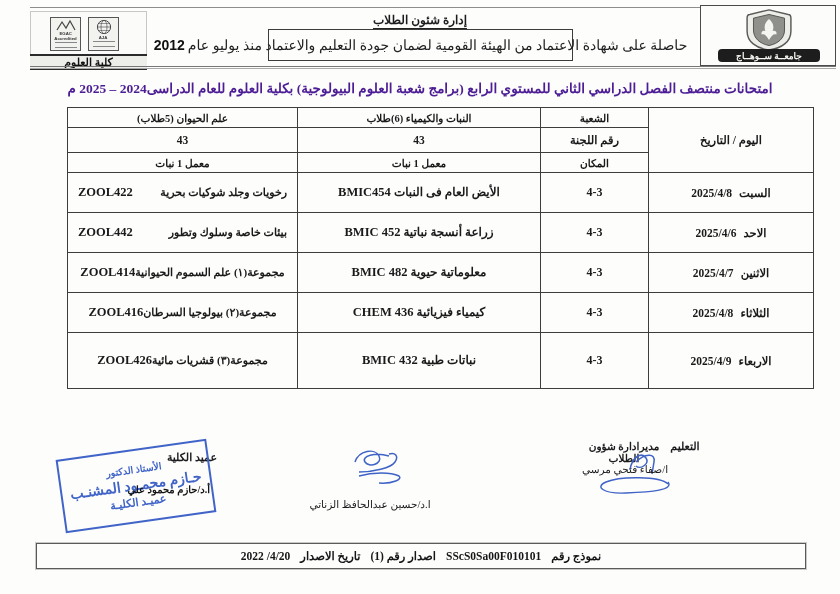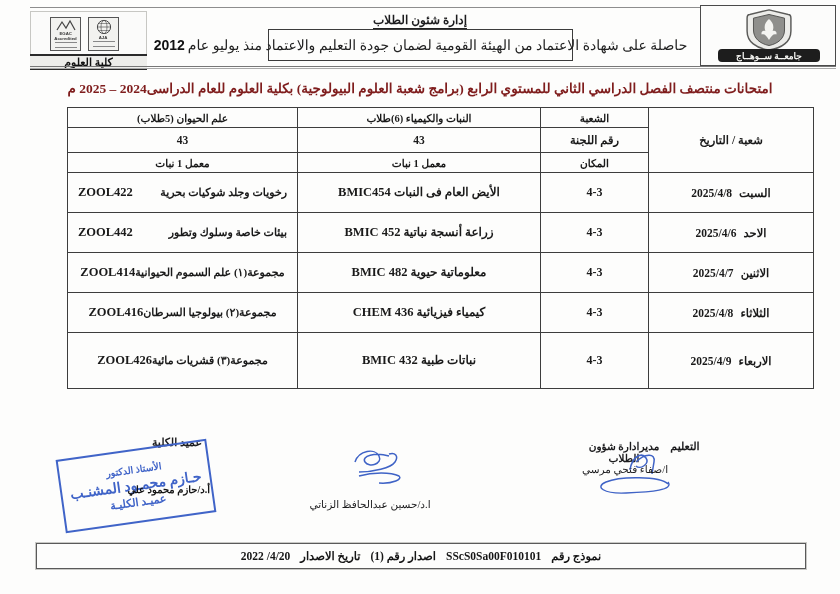--- a/index.html
+++ b/index.html
@@ -26,21 +26,21 @@
   .dept-title span { border-bottom:1.2px solid #222; padding-bottom:1px; }
   .accred-box { position:absolute; left:268px; top:29px; width:305px; height:32px; border:1.4px solid #3c3c3c; display:flex; direction:rtl; align-items:center; justify-content:center; gap:3px; padding:0 4px; }
   .accred-text { font-size:14px; color:#222; white-space:nowrap; }
   .accred-year { font-family:"Liberation Sans","DejaVu Sans",sans-serif; font-size:14px; font-weight:bold; color:#111; }
 
   .univ-box { position:absolute; left:700px; top:5px; width:136px; height:61px; border:1.8px solid #4a4a4a; background:#fcfcfb; }
   .univ-emblem { position:absolute; left:40px; top:3px; }
   .univ-label { position:absolute; left:17px; bottom:3px; width:102px; height:13px; background:#1d1d1d; border-radius:4px; color:#f5f5f2; font-size:9px; font-weight:bold; display:flex; align-items:center; justify-content:center; direction:rtl; letter-spacing:1px; }
 
   
-  .doc-title { position:absolute; left:50px; top:80px; width:740px; direction:rtl; text-align:center; font-size:13.5px; font-weight:bold; color:#7f1d1d; }
+  .doc-title { position:absolute; left:50px; top:80px; width:740px; direction:rtl; text-align:center; font-size:13.5px; font-weight:bold; color:#4c1d95; }
 
   
   table.sched { position:absolute; left:67px; top:107px; width:746px; border-collapse:collapse; table-layout:fixed; direction:rtl; }
   table.sched td, table.sched th { border:1.8px solid #3d3d3d; text-align:center; vertical-align:middle; font-weight:bold; color:#1a1a1a; padding:1px 4px; }
   col.c-day {width:165px;} col.c-lab {width:108px;} col.c-bot {width:243px;} col.c-zoo {width:230px;}
   .h1 td { height:20px; font-size:10.5px; }
   .h2 td { height:25px; font-size:11.5px; }
   .h3 td { height:20px; font-size:10.5px; }
   td.daydate-head { font-size:11.5px; }
   tbody td { font-size:12px; }
@@ -55,21 +55,21 @@
 
   
   .sig-blue { color:#3f63c6; }
   .spec-label { position:absolute; left:660px; top:440px; width:50px; text-align:center; font-size:11px; font-weight:bold; direction:rtl; }
   .dir-title { position:absolute; left:578px; top:440px; width:92px; font-size:10.5px; font-weight:bold; direction:rtl; text-align:center; }
   .dir-sig { position:absolute; left:590px; top:448px; }
   .dir-name { position:absolute; left:575px; top:463px; width:100px; text-align:center; font-size:10.5px; direction:rtl; }
   .vd-title { position:absolute; left:288px; top:438px; width:175px; font-size:11px; font-weight:bold; direction:rtl; text-align:center; }
   .vd-sig { position:absolute; left:345px; top:446px; }
   .vd-name { position:absolute; left:290px; top:478px; width:160px; text-align:center; font-size:10.5px; direction:rtl;margin-top:20px; }
-  .dean-label { position:absolute; left:137px; top:436px; width:80px; text-align:center; font-size:11px; font-weight:bold; direction:rtl; z-index:1; }
+  .dean-label { position:absolute; left:137px; top:451px; width:80px; text-align:right; font-size:11px; font-weight:bold; direction:rtl; z-index:1; }
   .dean-stamp { position:absolute; left:60px; top:449px; width:152px; height:74px; border:2.4px solid #4064c8; transform:rotate(-8deg); z-index:2; display:flex; flex-direction:column; align-items:center; justify-content:center; gap:2px; direction:rtl; background:rgba(255,255,255,0.0); }
   .stamp-l1 { font-size:9.5px; font-weight:bold; color:#4064c8; }
   .stamp-l2 { font-size:14px; font-weight:bold; color:#4064c8; letter-spacing:2px; }
   .stamp-l3 { font-size:11px; font-weight:bold; color:#4064c8; letter-spacing:3px; }
   .dean-name { position:absolute; left:95px; top:484px; width:115px; font-size:10px; font-weight:bold; color:#141414; direction:rtl; z-index:3; }
 
   
   .footer-box { position:absolute; left:36px; top:543px; width:770px; height:26px; border:1.3px solid #5a5a5a; box-shadow:0 0 0 1px #c9c9c6; display:flex; direction:rtl; align-items:center; justify-content:center; gap:10px; font-size:11.5px; font-weight:bold; color:#161616; }
 </style>
 </head>
@@ -123,21 +123,21 @@
 
   <table class="sched">
     <colgroup>
         <col class="c-day">
         <col class="c-lab">
         <col class="c-bot">
         <col class="c-zoo">
       </colgroup>
     <thead>
       <tr class="h1">
-        <td rowspan="3" class="daydate-head">شعبة / التاريخ</td>
+        <td rowspan="3" class="daydate-head">اليوم / التاريخ</td>
         <td>الشعبة</td>
         <td>النبات والكيمياء (6)طلاب</td>
         <td>علم الحيوان (5طلاب)</td>
       </tr>
       <tr class="h2">
         <td>رقم اللجنة</td>
         <td class="num">43</td>
         <td class="num">43</td>
       </tr>
       <tr class="h3">

